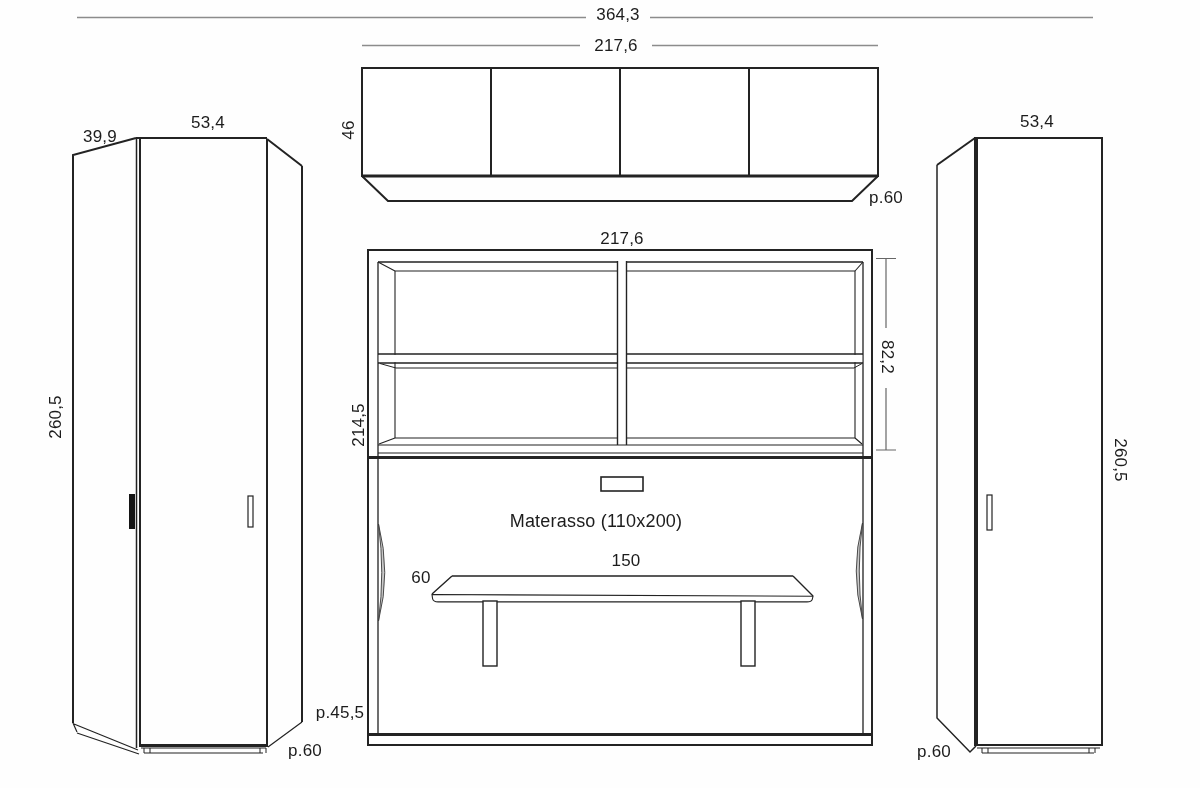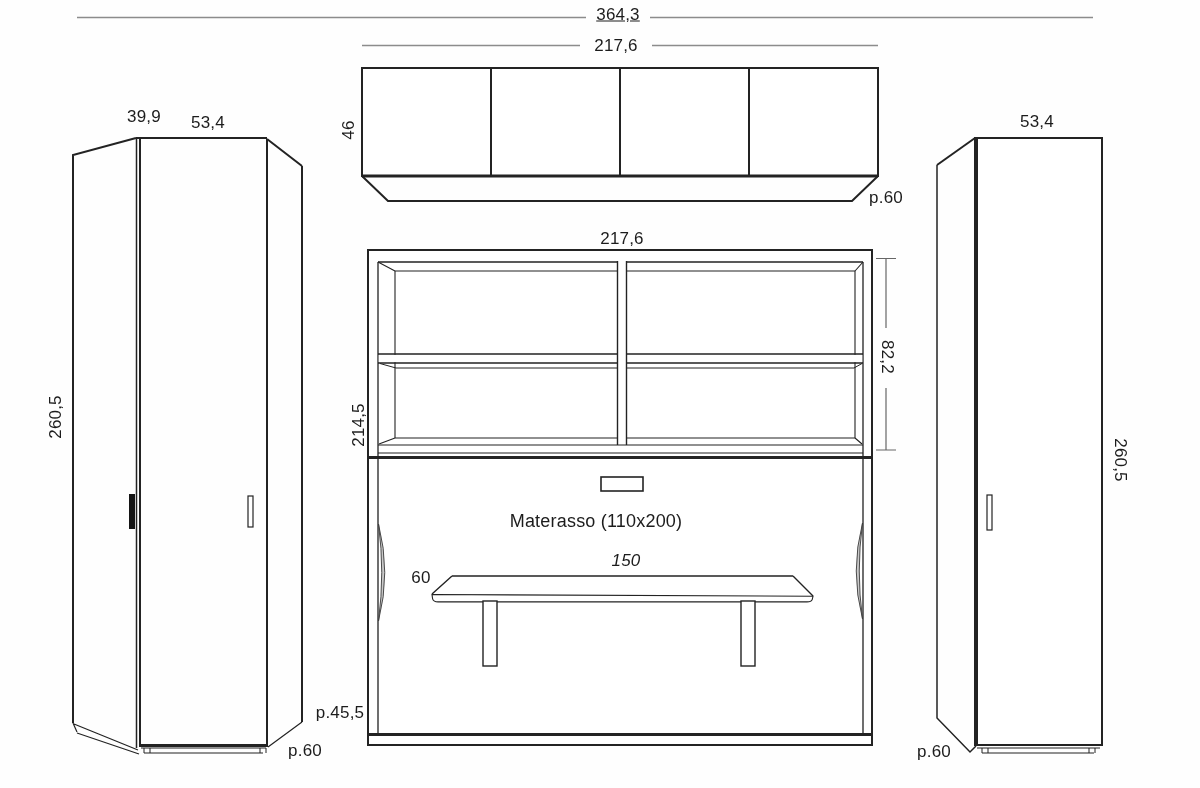--- a/index.html
+++ b/index.html
@@ -98,35 +98,35 @@
         <path class="s14" d="M452,576 H793 M452,576 L432,594 M793,576 L813,596"></path>
         <path class="s11 wfill" d="M432,594.5 L813,596.3 L812.2,599.6 Q811.2,601.9 807,601.9 L438,601.9 Q433.6,601.9 432.6,598.8 Z"></path>
         <rect class="s14 wfill" x="483" y="601" width="14" height="65"></rect>
         <rect class="s14 wfill" x="741" y="601" width="14" height="65"></rect>
       </g>
 
       <path class="dim2" d="M876,258.5 H896 M886,258.5 V328 M886,388 V450 M876,450 H896"></path>
     </g>
   </svg>
 
-  <div class="lbl" style="left:618px;top:14px;text-decoration:underline;">364,3</div>
+  <div class="lbl" style="left:618px;top:14px;">364,3</div>
   <div class="lbl" style="left:616px;top:45px;">217,6</div>
   <div class="lbl ccw" style="left:348px;top:130px;">46</div>
   <div class="lbl" style="left:886px;top:197px;">p.60</div>
 
-  <div class="lbl" style="left:100px;top:116px;margin-left:44px;">39,9</div>
+  <div class="lbl" style="left:100px;top:136px;">39,9</div>
   <div class="lbl" style="left:208px;top:122px;">53,4</div>
   <div class="lbl ccw" style="left:55px;top:417px;">260,5</div>
   <div class="lbl" style="left:305px;top:750px;">p.60</div>
 
   <div class="lbl" style="left:1037px;top:121px;">53,4</div>
   <div class="lbl cw" style="left:1120px;top:460px;">260,5</div>
   <div class="lbl" style="left:934px;top:751px;">p.60</div>
 
   <div class="lbl" style="left:622px;top:238px;">217,6</div>
   <div class="lbl ccw" style="left:358px;top:425px;">214,5</div>
   <div class="lbl cw" style="left:887px;top:357px;">82,2</div>
   <div class="lbl" style="left:340px;top:712px;">p.45,5</div>
   <div class="lbl md" style="left:596px;top:521px;">Materasso (110x200)</div>
-  <div class="lbl" style="left:626px;top:560px;font-style:italic;">150</div>
+  <div class="lbl" style="left:626px;top:560px;">150</div>
   <div class="lbl" style="left:421px;top:577px;text-align:right;">60</div>
 
 </div>
 
 </body></html>

